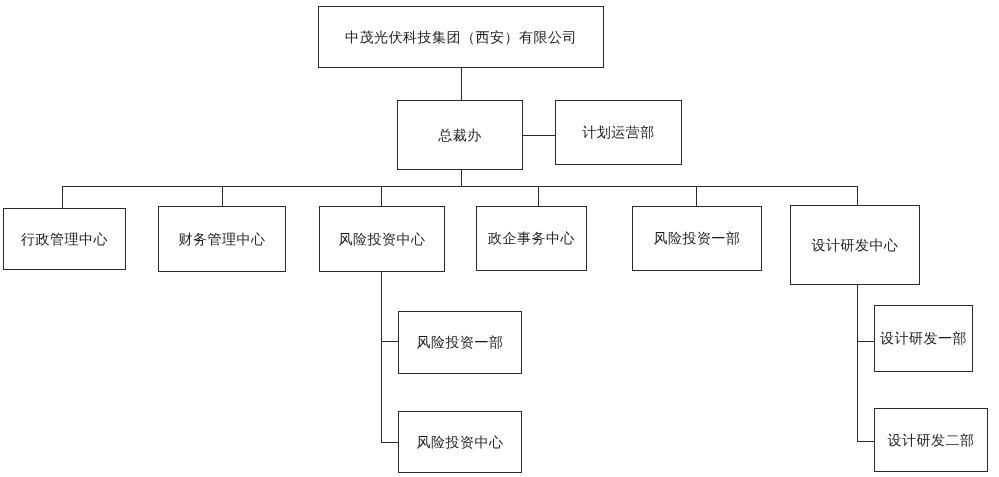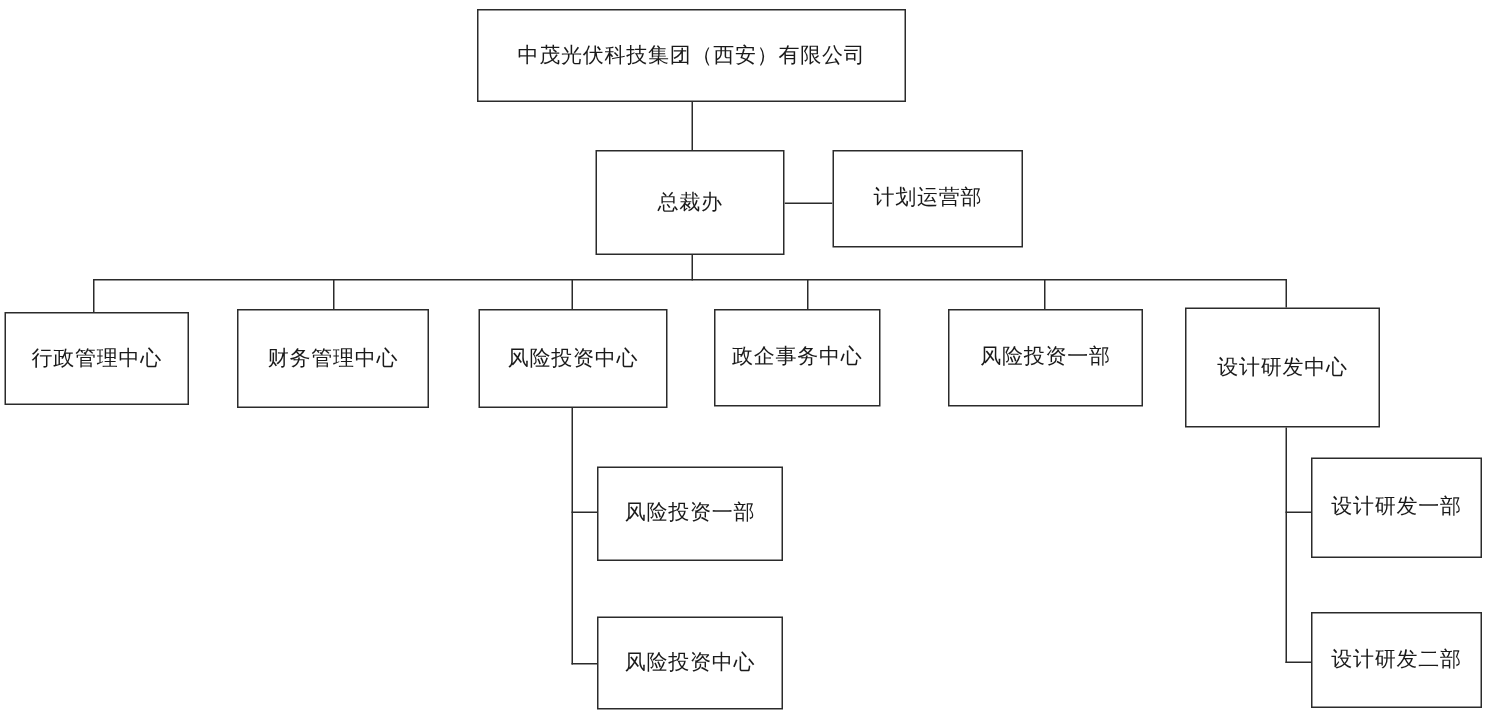--- a/index.html
+++ b/index.html
@@ -107,21 +107,21 @@
   </div>
 
   <div class="node" style="left:398px; top:311px; width:124px; height:63px;">
     <span class="node-label">风险投资一部</span>
   </div>
 
   <div class="node" style="left:398px; top:411px; width:124px; height:62px;">
     <span class="node-label">风险投资中心</span>
   </div>
 
-  <div class="node" style="left:874px; top:305px; width:114px; height:67px;">
+  <div class="node" style="left:874px; top:305px; width:99px; height:67px;">
     <span class="node-label">设计研发一部</span>
   </div>
 
   <div class="node" style="left:874px; top:408px; width:114px; height:64px;">
     <span class="node-label">设计研发二部</span>
   </div>
 
 </div>
 
 </body></html>

